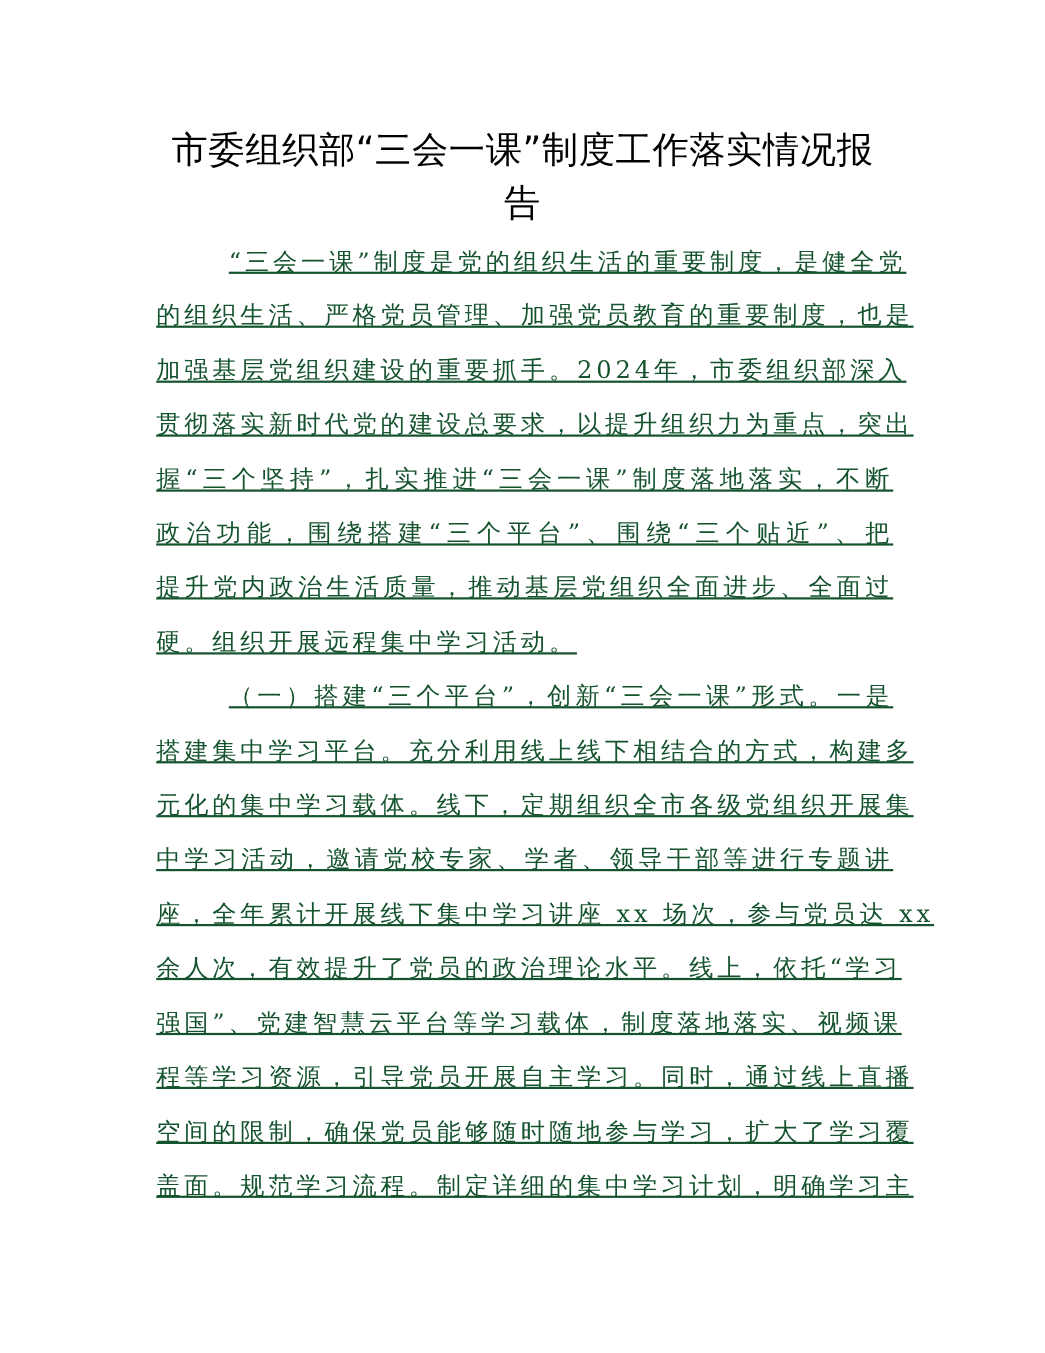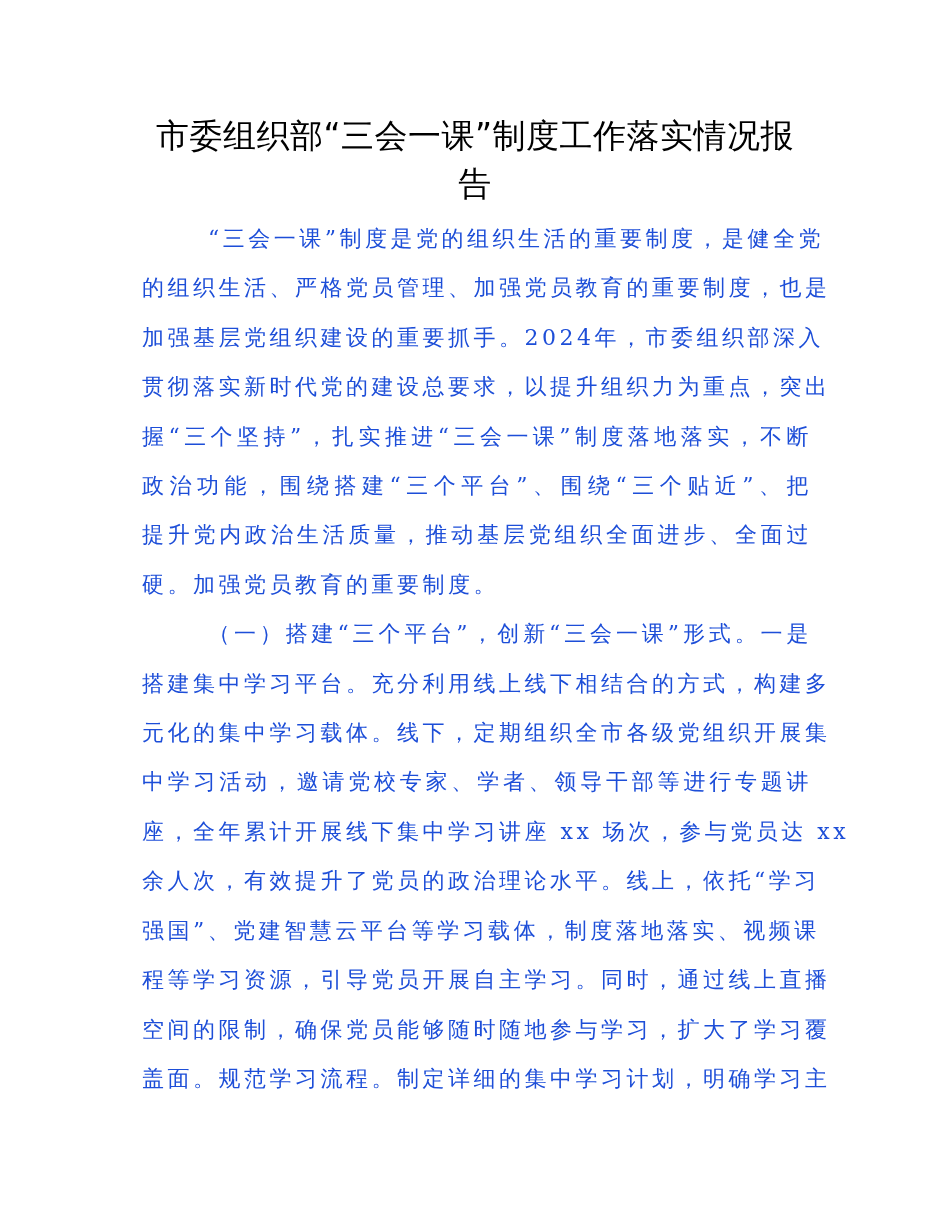--- a/index.html
+++ b/index.html
@@ -7,23 +7,24 @@
     .page { position: absolute; left: 0; top: 0; width: 950px; height: 1184px; background: #ffffff; }
     .title {
       position: absolute; left: 140px; top: 112px; width: 670px;
       font-family: "DejaVu Sans", "Liberation Sans", sans-serif;
       font-size: 33px; line-height: 48px; color: #000;
       text-align: center; letter-spacing: 0.5px; font-weight: normal;
     }
     .body {
       position: absolute; left: 142px; top: 214px; width: 670px;
       font-family: "DejaVu Serif", "Liberation Serif", serif;
-      font-size: 22px; line-height: 49.4px; color: #1d4ed8;
+      font-size: 22px; line-height: 49.4px; color: #14532d;
       text-align: justify; text-justify: inter-character;
       letter-spacing: 3.5px;
+      text-decoration: underline;
     }
     .line { display: block; white-space: nowrap; text-align-last: justify; text-align: justify; }
     .line.last { text-align-last: left; }
     .line.indent { padding-left: 66px; }
   </style>
 </head>
 <body>
 
 <div class="page">
   <div class="title">
@@ -33,21 +34,21 @@
 
   <div class="body">
     <div>
       <span class="line indent">“三会一课”制度是党的组织生活的重要制度，是健全党</span>
       <span class="line">的组织生活、严格党员管理、加强党员教育的重要制度，也是</span>
       <span class="line">加强基层党组织建设的重要抓手。2024年，市委组织部深入</span>
       <span class="line">贯彻落实新时代党的建设总要求，以提升组织力为重点，突出</span>
       <span class="line">握“三个坚持”，扎实推进“三会一课”制度落地落实，不断</span>
       <span class="line">政治功能，围绕搭建“三个平台”、围绕“三个贴近”、把</span>
       <span class="line">提升党内政治生活质量，推动基层党组织全面进步、全面过</span>
-      <span class="line last">硬。加强党员教育的重要制度。</span>
+      <span class="line last">硬。组织开展远程集中学习活动。</span>
     </div>
     <div>
       <span class="line indent">（一）搭建“三个平台”，创新“三会一课”形式。一是</span>
       <span class="line">搭建集中学习平台。充分利用线上线下相结合的方式，构建多</span>
       <span class="line">元化的集中学习载体。线下，定期组织全市各级党组织开展集</span>
       <span class="line">中学习活动，邀请党校专家、学者、领导干部等进行专题讲</span>
       <span class="line">座，全年累计开展线下集中学习讲座 xx 场次，参与党员达 xx</span>
       <span class="line">余人次，有效提升了党员的政治理论水平。线上，依托“学习</span>
       <span class="line">强国”、党建智慧云平台等学习载体，制度落地落实、视频课</span>
       <span class="line">程等学习资源，引导党员开展自主学习。同时，通过线上直播</span>

